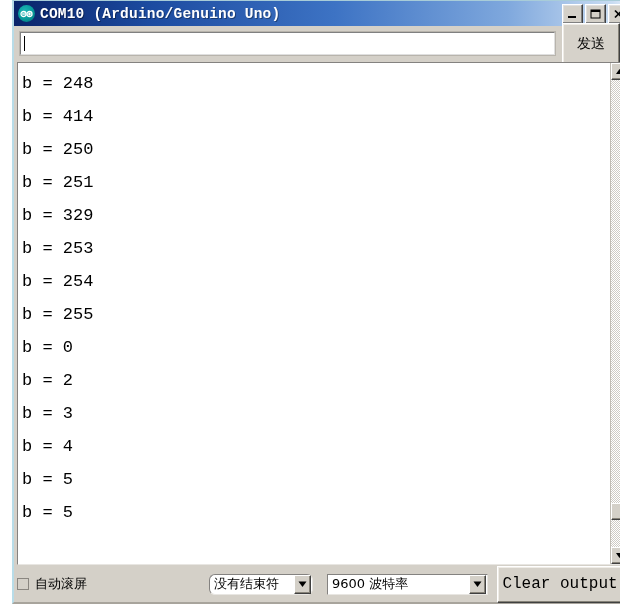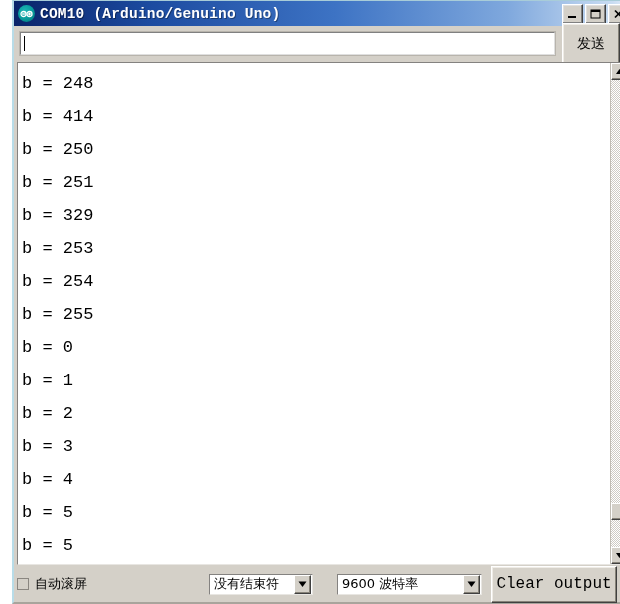--- a/index.html
+++ b/index.html
@@ -230,22 +230,22 @@
     margin: 0 1px 0 0;
     box-sizing: border-box;
     background: #d4d0c8;
     border-top: 1px solid #ffffff;
     border-left: 1px solid #ffffff;
     border-right: 1px solid #404040;
     border-bottom: 1px solid #404040;
     box-shadow: inset -1px -1px 0 #868278;
     display: flex; align-items: center; justify-content: center;
   }
-  #combo-lineending { width: 104px; margin-left: 122px; }
-  #combo-baud { width: 145px; margin-left: 24px; }
+  #combo-lineending { width: 104px; margin-left: 122px; border-radius: 6px; }
+  #combo-baud { width: 161px; margin-left: 14px; }
   #clear-btn {
     height: 37px;
     width: 126px;
     margin-left: 9px;
     box-sizing: border-box;
     background: #d6d2ca;
     border-top: 1px solid #ffffff;
     border-left: 1px solid #ffffff;
     border-right: 1px solid #404040;
     border-bottom: 1px solid #404040;
@@ -309,21 +309,20 @@
     <div id="console-text">
         <div class="line">b = 248</div>
         <div class="line">b = 414</div>
         <div class="line">b = 250</div>
         <div class="line">b = 251</div>
         <div class="line">b = 329</div>
         <div class="line">b = 253</div>
         <div class="line">b = 254</div>
         <div class="line">b = 255</div>
         <div class="line">b = 0</div>
-        <div class="line">b = 1</div>
         <div class="line">b = 2</div>
         <div class="line">b = 3</div>
         <div class="line">b = 4</div>
         <div class="line">b = 5</div>
         <div class="line">b = 5</div>
       </div>
 
     <div id="vscroll">
       <div class="sb-btn" id="sb-up">
         <svg width="9" height="7" viewBox="0 0 9 7">

